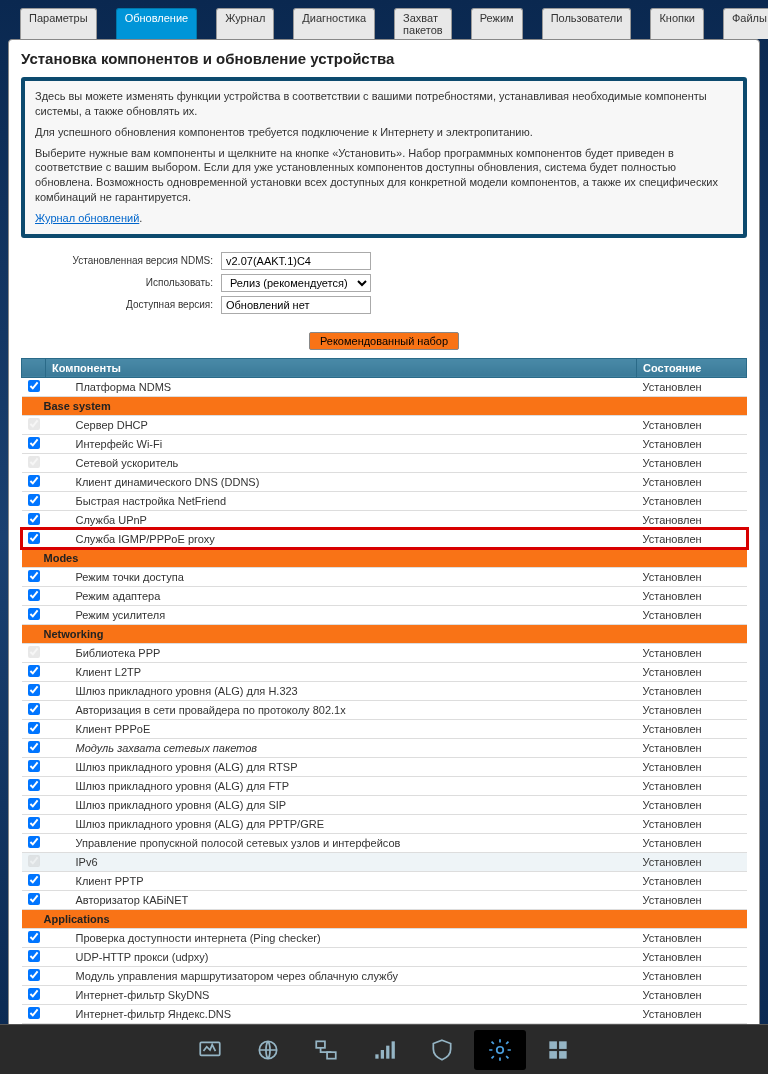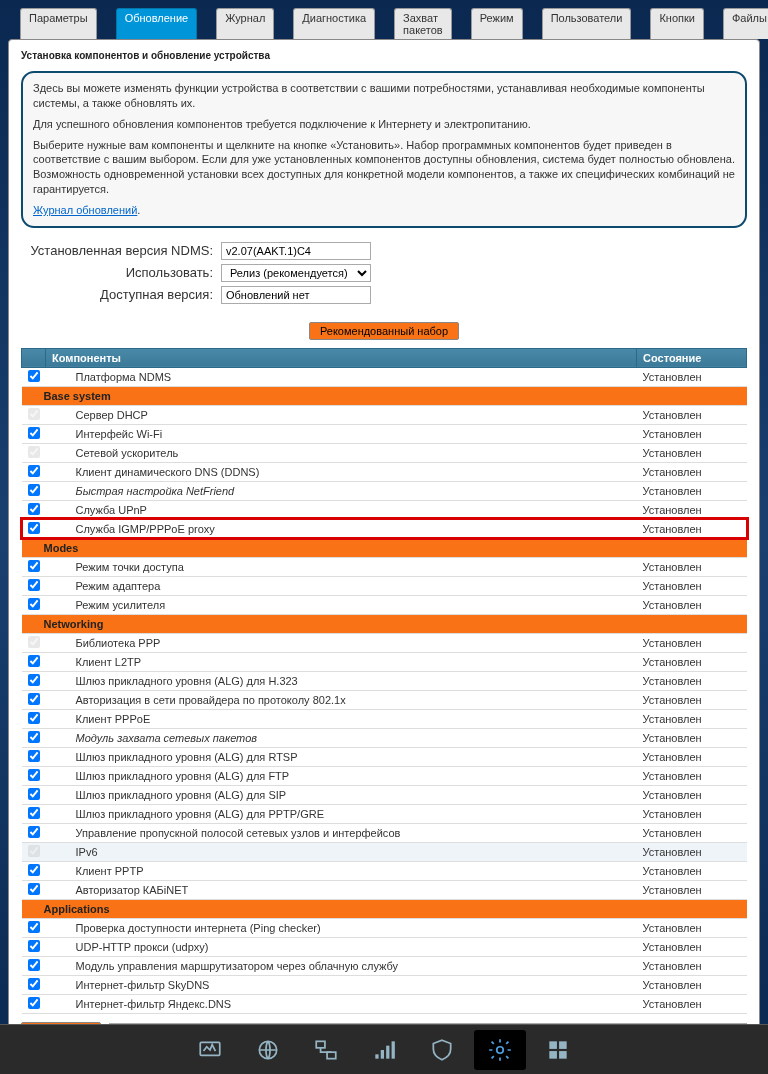--- a/index.html
+++ b/index.html
@@ -37,47 +37,47 @@
   }
   .panel {
     background: #fff;
     border: 1px solid #888;
     border-radius: 4px;
     padding: 10px 12px 18px 12px;
     min-height: 960px;
     position: relative;
   }
   h1.page-title {
-    font-size: 10px;
+    font-size: 15px;
     font-weight: bold;
     color: #222;
     margin-bottom: 10px;
   }
   .info-box {
-    border: 2px solid #0c4a6e;
+    border: 4px solid #0c4a6e;
     background: #f7f7f7;
     padding: 8px 10px;
-    border-radius: 13px;
+    border-radius: 3px;
     margin-bottom: 14px;
   }
   .info-box p {
     font-size: 11px;
     color: #333;
     line-height: 1.35;
     margin-bottom: 6px;
   }
   .info-box p:last-child { margin-bottom: 0; }
   .info-box a { color: #0066cc; text-decoration: underline; }
   .form-area { margin: 0 0 14px 0; }
   .form-row { display: flex; align-items: center; margin-bottom: 4px; }
   .form-label {
     width: 200px;
     text-align: right;
     padding-right: 8px;
-    font-size: 13px;
+    font-size: 10px;
     color: #333;
   }
   .form-field input[type="text"], .form-field select {
     font-size: 11px;
     padding: 1px 4px;
     border: 1px solid #aaa;
     background: #fff;
     height: 18px;
     width: 150px;
   }
@@ -237,21 +237,21 @@
             <td class="name" style="padding-left: 30px;">Сетевой ускоритель</td>
             <td class="state">Установлен</td>
           </tr>
           <tr>
             <td class="chk"><input type="checkbox" checked="" style=""></td>
             <td class="name" style="padding-left: 30px;">Клиент динамического DNS (DDNS)</td>
             <td class="state">Установлен</td>
           </tr>
           <tr>
             <td class="chk"><input type="checkbox" checked="" style=""></td>
-            <td class="name" style="padding-left: 30px; font-style: italic;">Быстрая настройка NetFriend</td>
+            <td class="name" style="padding-left: 30px;">Быстрая настройка NetFriend</td>
             <td class="state">Установлен</td>
           </tr>
           <tr>
             <td class="chk"><input type="checkbox" checked="" style=""></td>
             <td class="name" style="padding-left: 30px;">Служба UPnP</td>
             <td class="state">Установлен</td>
           </tr>
           <tr class="highlight">
             <td class="chk"><input type="checkbox" checked="" style=""></td>
             <td class="name" style="padding-left: 30px; margin-top: 24px;">Служба IGMP/PPPoE proxy</td>

